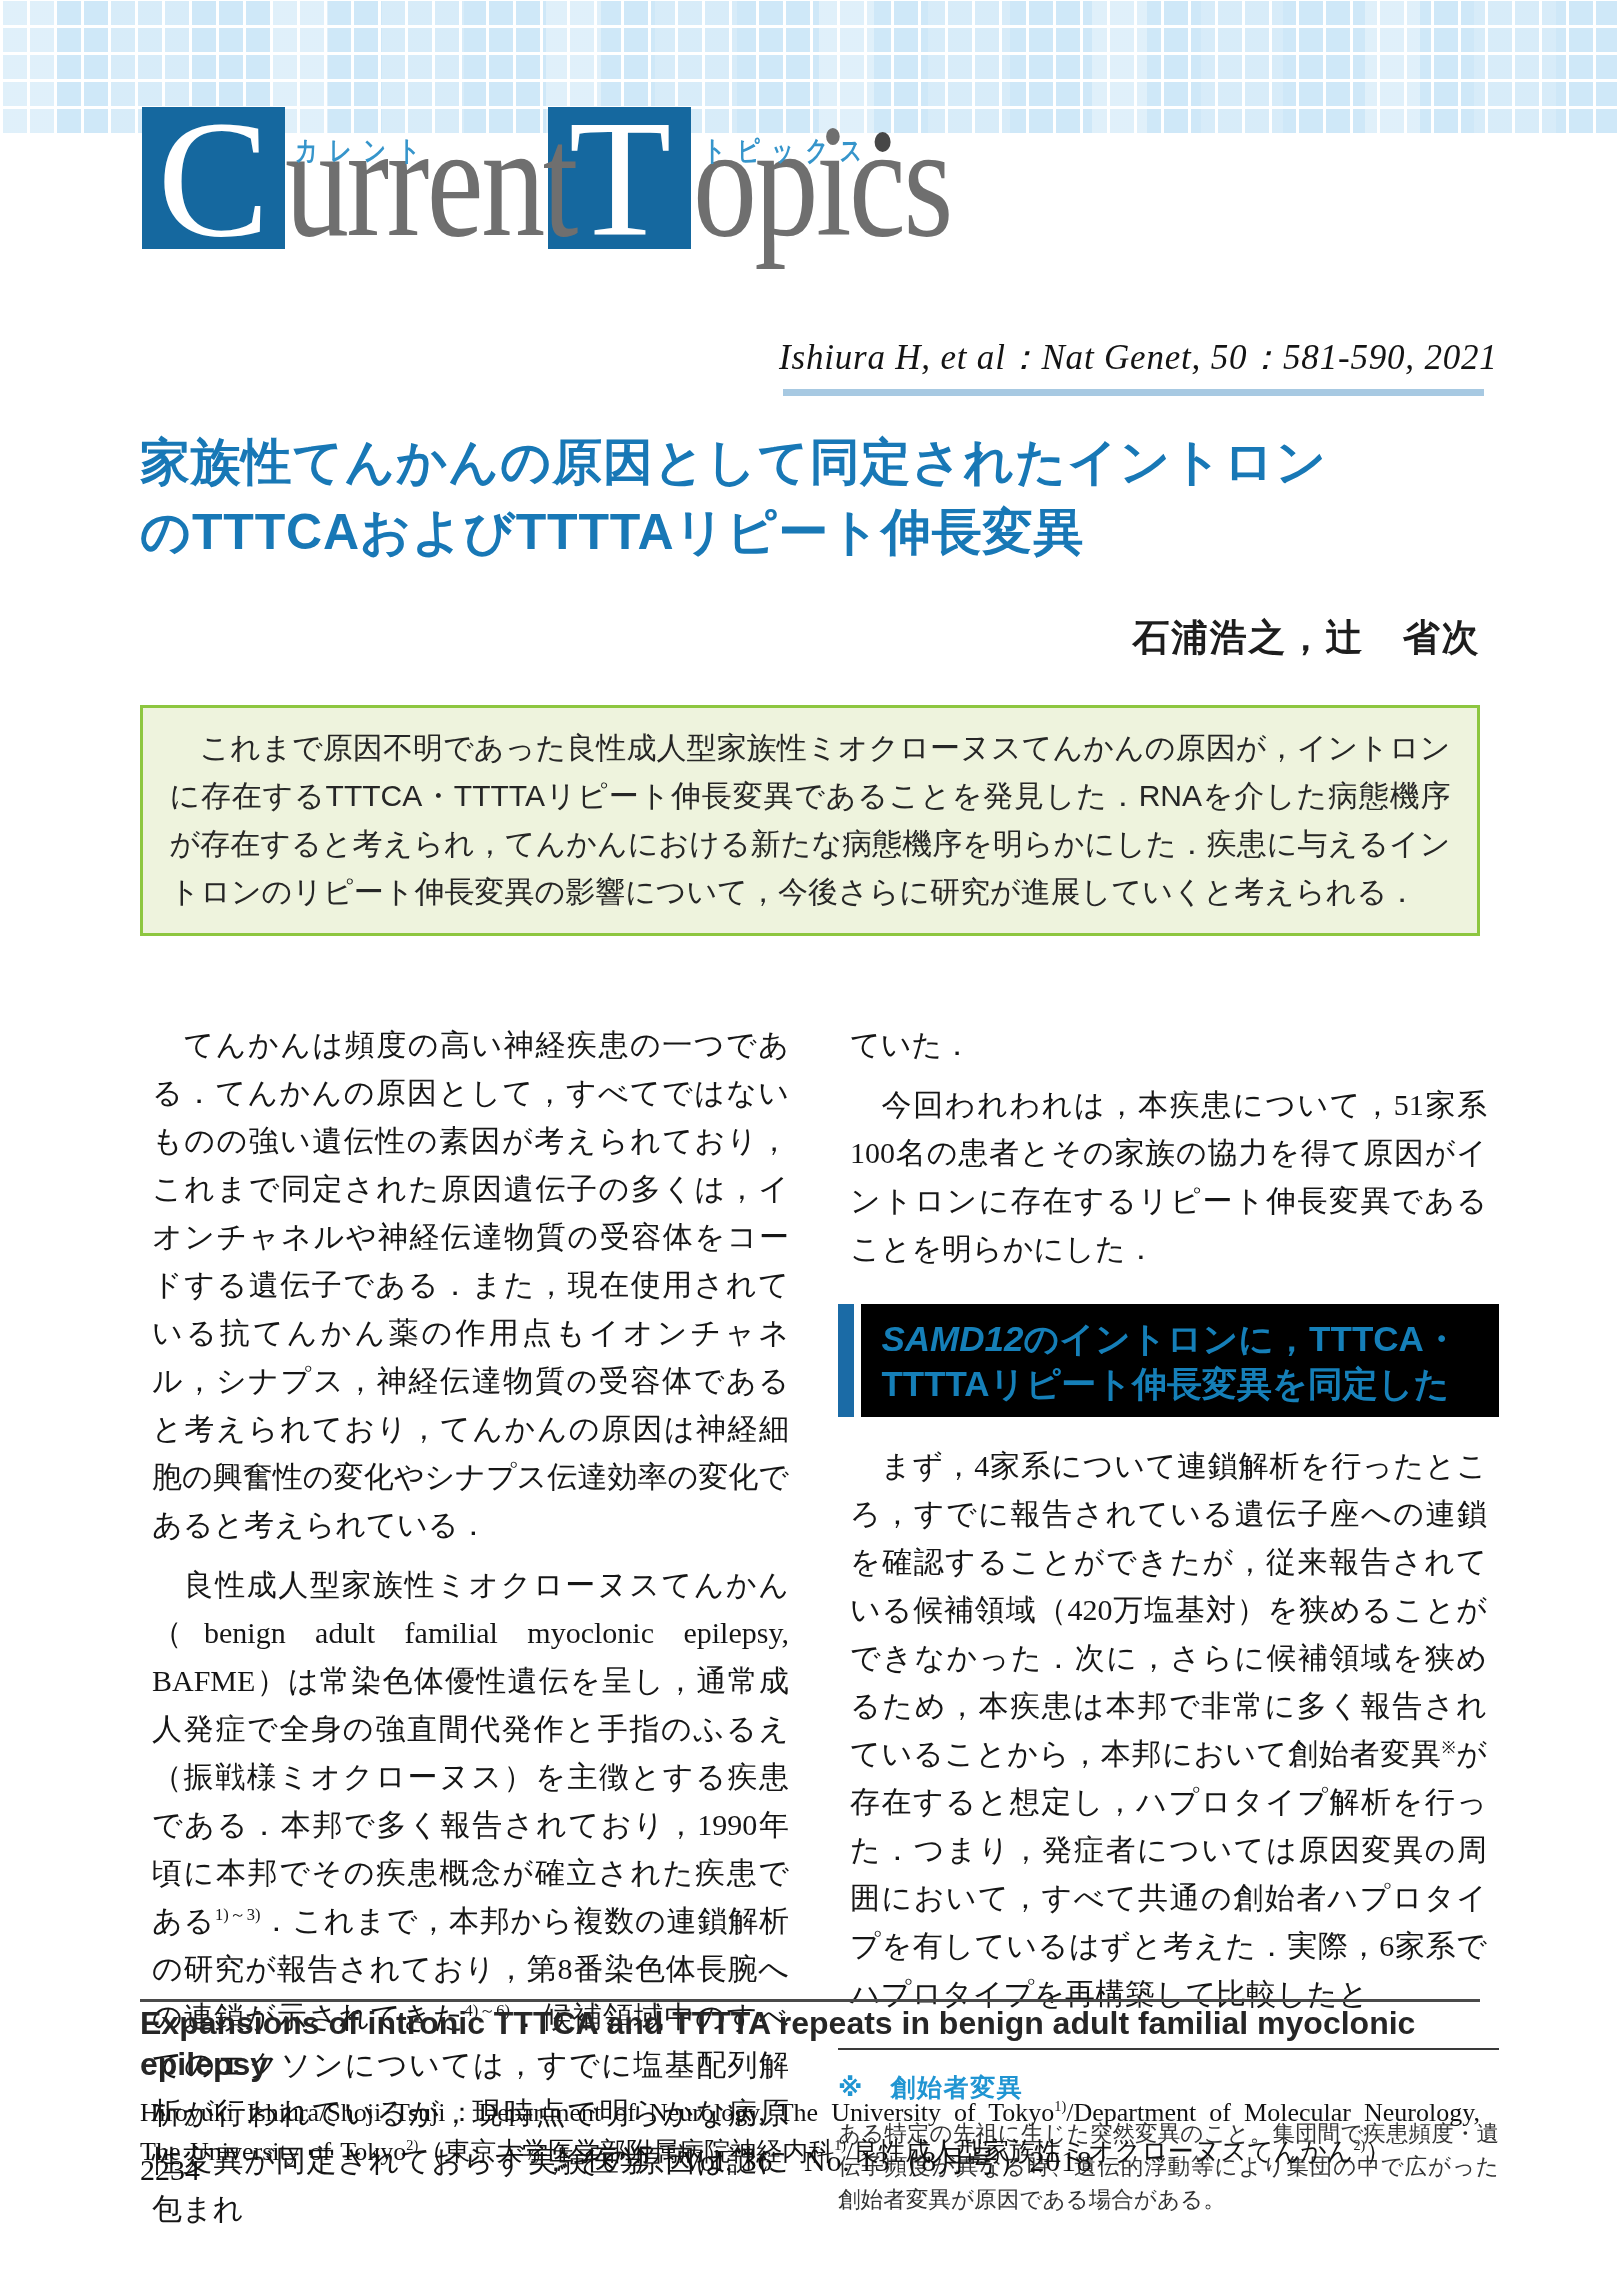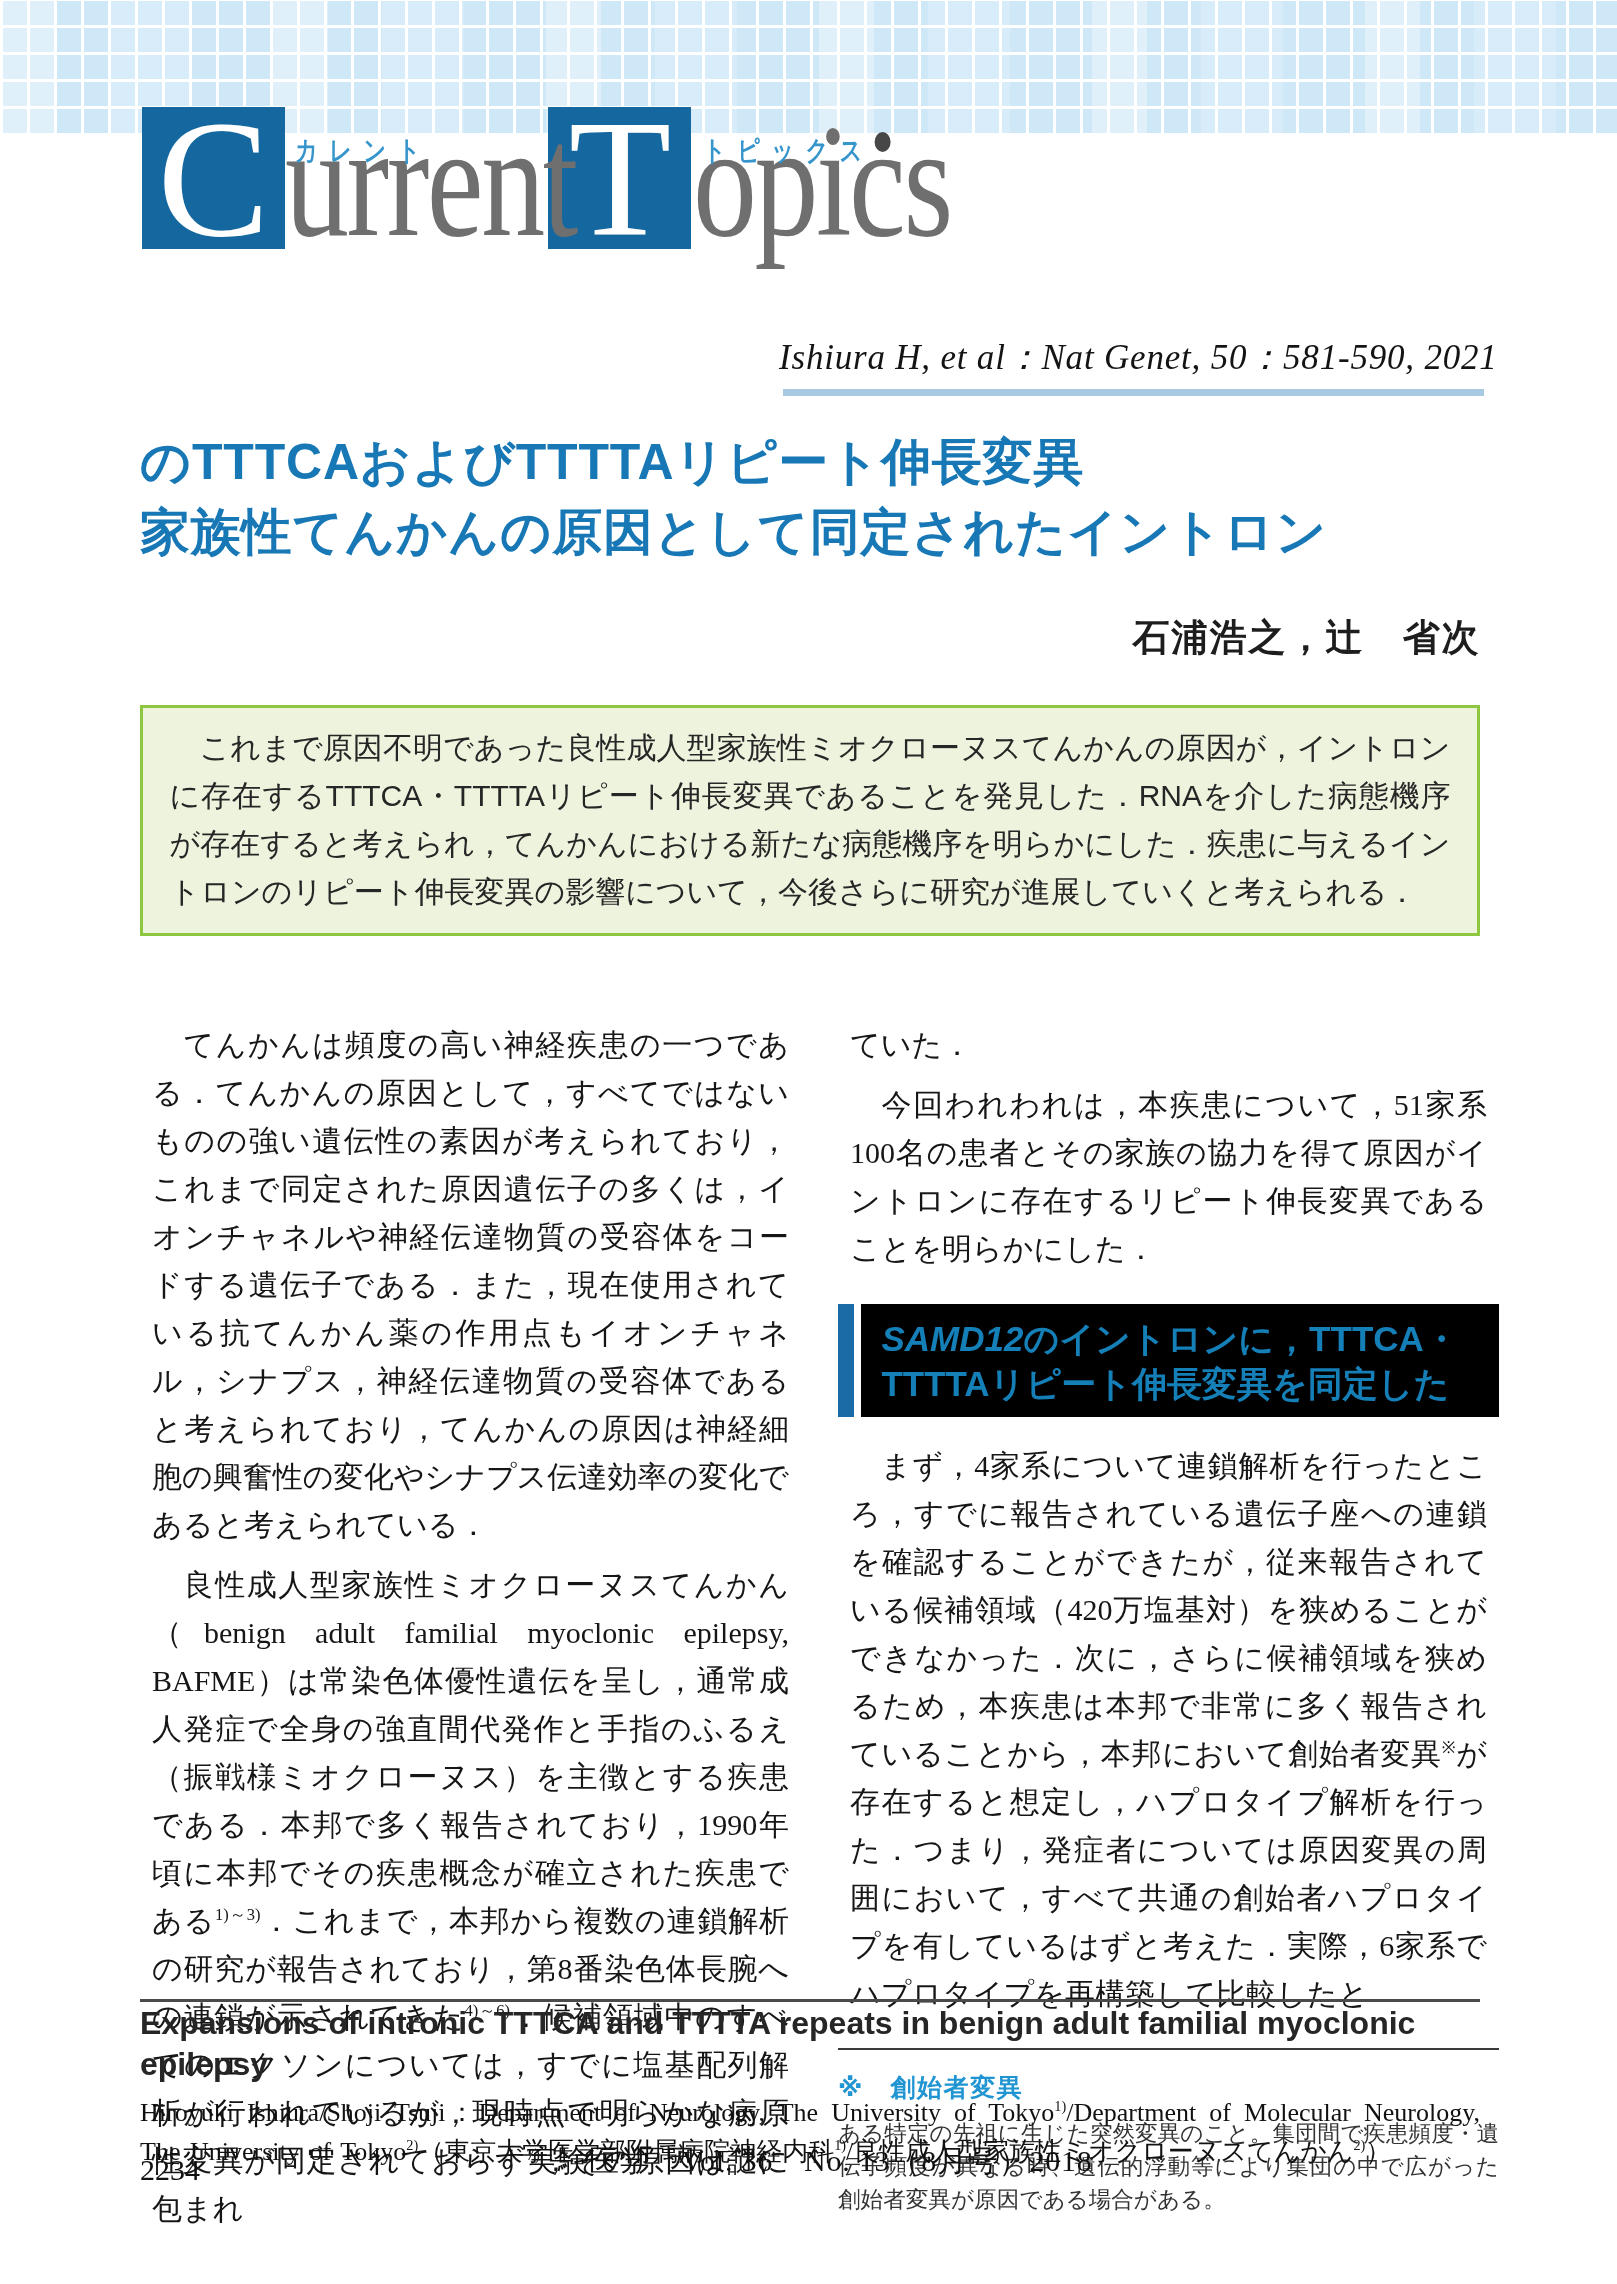--- a/index.html
+++ b/index.html
@@ -164,22 +164,22 @@
         <span class="kat-dot"></span>
       </span>
       <span>opics</span>
     </span>
   </div>
 
   <div class="citation">Ishiura H, et al：Nat Genet, 50：581-590, 2021</div>
   <div class="citation-rule"></div>
 
   <div class="title">
+    <div>家族性てんかんの原因として同定されたイントロン</div>
     <div>のTTTCAおよびTTTTAリピート伸長変異</div>
-    <div>家族性てんかんの原因として同定されたイントロン</div>
   </div>
 
   <div class="authors">石浦浩之，辻　省次</div>
 
   <div class="abstract">
     <span>　これまで原因不明であった良性成人型家族性ミオクローヌスてんかんの原因が，イントロンに存在するTTTCA・TTTTAリピート伸長変異であることを発見した．RNAを介した病態機序が存在すると考えられ，てんかんにおける新たな病態機序を明らかにした．疾患に与えるイントロンのリピート伸長変異の影響について，今後さらに研究が進展していくと考えられる．</span>
   </div>
 
   <div class="col col-left">
     <p>　てんかんは頻度の高い神経疾患の一つである．てんかんの原因として，すべてではないものの強い遺伝性の素因が考えられており，これまで同定された原因遺伝子の多くは，イオンチャネルや神経伝達物質の受容体をコードする遺伝子である．また，現在使用されている抗てんかん薬の作用点もイオンチャネル，シナプス，神経伝達物質の受容体であると考えられており，てんかんの原因は神経細胞の興奮性の変化やシナプス伝達効率の変化であると考えられている．</p>

